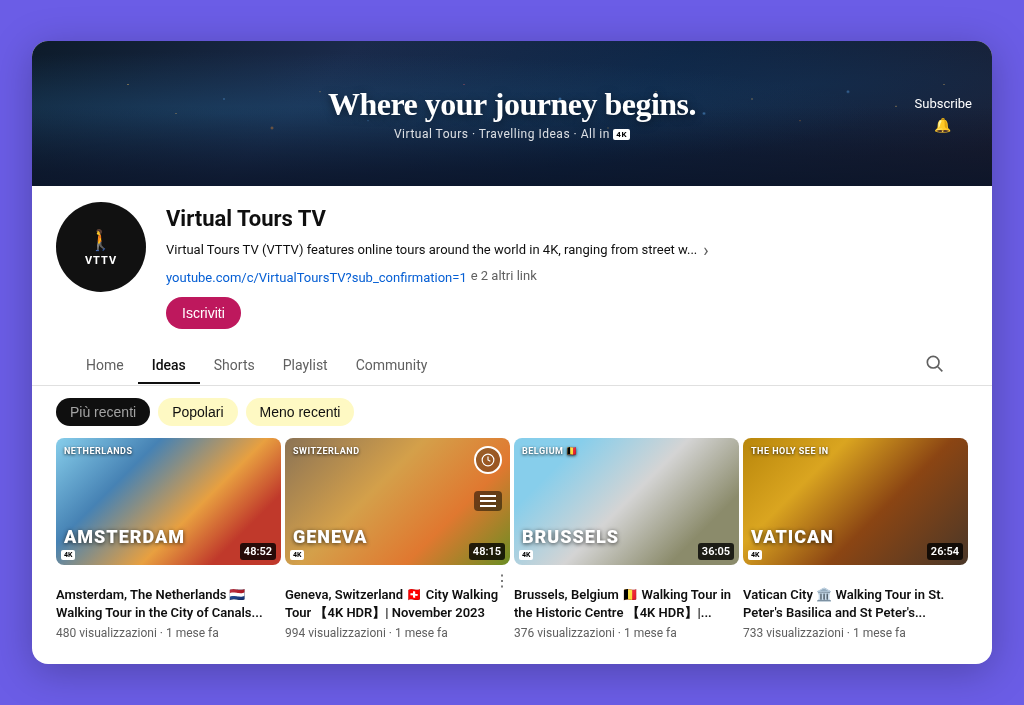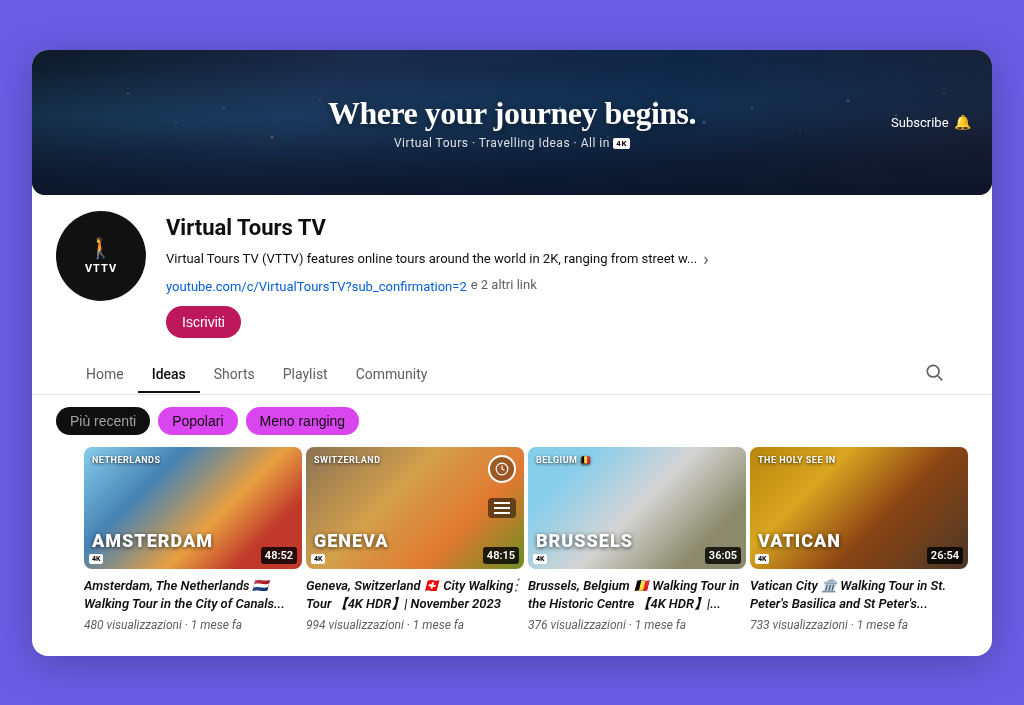--- a/index.html
+++ b/index.html
@@ -21,21 +21,20 @@
     
     .channel-banner {
       position: relative;
       width: 100%;
       height: 145px;
       background: linear-gradient(135deg, #0d1b2a 0%, #1a2a4a 30%, #0e2240 60%, #1c1c2e 100%);
       overflow: hidden;
       display: flex;
       align-items: center;
       justify-content: center;
-      border-radius: 13px;
     }
     .banner-bg-overlay {
       position: absolute;
       inset: 0;
       background:
         radial-gradient(ellipse at 20% 50%, rgba(30,80,120,0.5) 0%, transparent 60%),
         radial-gradient(ellipse at 80% 30%, rgba(20,60,100,0.4) 0%, transparent 50%);
     }
     
     .banner-skyline {
@@ -101,20 +100,21 @@
       position: absolute;
       right: 20px;
       top: 50%;
       transform: translateY(-50%);
       z-index: 3;
       display: flex;
       align-items: center;
       gap: 6px;
       color: #fff;
       font-size: 13px;
+      flex-direction: column;
     }
     .bell-icon-banner { font-size: 14px; }
 
     
     .channel-info-section {
       padding: 16px 24px 0;
       display: flex;
       gap: 20px;
       align-items: flex-start;
     }
@@ -246,31 +246,30 @@
       padding: 6px 14px;
       font-size: 14px;
       cursor: pointer;
       border: none;
     }
     .filter-btn.active {
       background: #0f0f0f;
       color: #a3a3a3;
     }
     .filter-btn.inactive {
-      background: #d946ef;
+      background: #fef9c3;
       color: #0f0f0f;
     }
 
     
     .videos-section {
       padding: 0 24px 24px;
       display: grid;
       grid-template-columns: repeat(4, 1fr);
       gap: 4px;
-      margin-left: 28px;
     }
     .video-card {
       cursor: pointer;
     }
     .video-thumb {
       position: relative;
       width: 100%;
       aspect-ratio: 16/9;
       border-radius: 8px;
       overflow: hidden;
@@ -292,23 +291,22 @@
       bottom: 5px;
       left: 5px;
       background: #fff;
       color: #000;
       font-size: 7px;
       font-weight: 700;
       padding: 1px 3px;
       border-radius: 2px;
     }
     .video-info {
-      padding: 8px 0 0;
+      padding: 21px 0 0;
       position: relative;
-      font-style: italic;
     }
     .video-title {
       font-size: 13px;
       font-weight: 600;
       color: #0f0f0f;
       line-height: 1.4;
       display: -webkit-box;
       -webkit-line-clamp: 2;
       -webkit-box-orient: vertical;
       overflow: hidden;
@@ -419,25 +417,25 @@
   </div>
 
   <div class="channel-info-section">
     <div class="channel-avatar">
       <div class="avatar-person-icon">🚶</div>
       <div class="avatar-text">VTTV</div>
     </div>
     <div class="channel-details">
       <div class="channel-name">Virtual Tours TV</div>
       <div class="channel-description">
-        <span>Virtual Tours TV (VTTV) features online tours around the world in 2K, ranging from street w...</span>
+        <span>Virtual Tours TV (VTTV) features online tours around the world in 4K, ranging from street w...</span>
         <span class="expand-icon">›</span>
       </div>
       <div class="channel-link-row">
-        <a class="channel-link" href="#">youtube.com/c/VirtualToursTV?sub_confirmation=2</a>
+        <a class="channel-link" href="#">youtube.com/c/VirtualToursTV?sub_confirmation=1</a>
         <span class="more-links">e 2 altri link</span>
       </div>
       <button class="subscribe-btn">Iscriviti</button>
     </div>
   </div>
 
   <div class="tabs-section">
     <div class="tab-item">Home</div>
     <div class="tab-item active">Ideas</div>
     <div class="tab-item">Shorts</div>
@@ -447,21 +445,21 @@
       <svg width="20" height="20" viewBox="0 0 24 24" fill="none" stroke="currentColor" stroke-width="2">
         <circle cx="11" cy="11" r="7"></circle>
         <line x1="16.5" y1="16.5" x2="22" y2="22"></line>
       </svg>
     </div>
   </div>
 
   <div class="filter-section">
     <button class="filter-btn active">Più recenti</button>
     <button class="filter-btn inactive">Popolari</button>
-    <button class="filter-btn inactive">Meno ranging</button>
+    <button class="filter-btn inactive">Meno recenti</button>
   </div>
 
   <div class="videos-section">
 
     <div class="video-card">
       <div class="video-thumb thumb-amsterdam">
         <span class="thumb-top-label">NETHERLANDS</span>
         <span class="thumb-label">AMSTERDAM</span>
         <span class="video-4k-badge">4K</span>
         <span class="video-duration">48:52</span>

